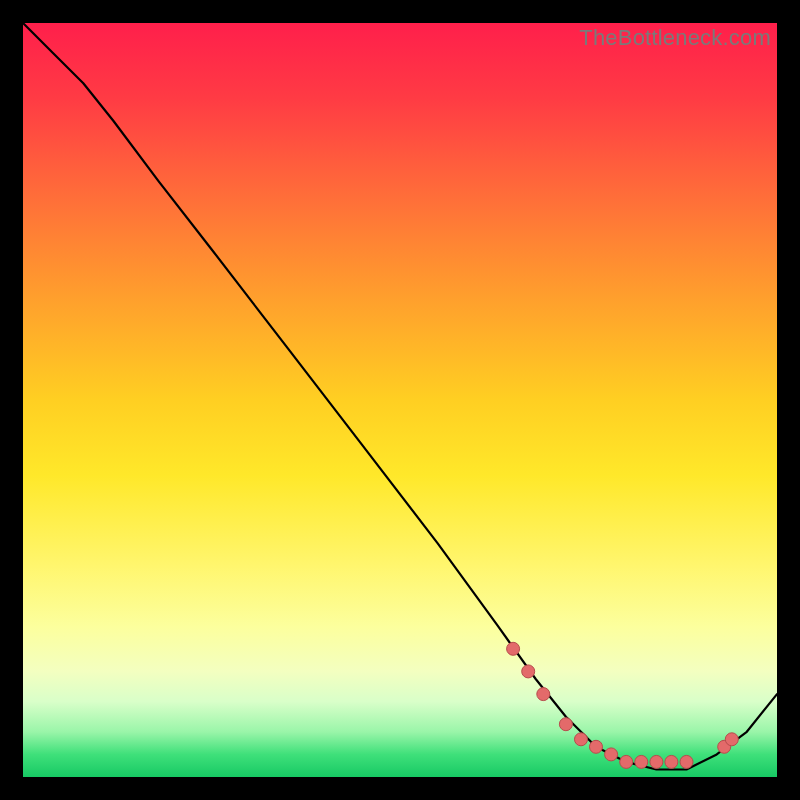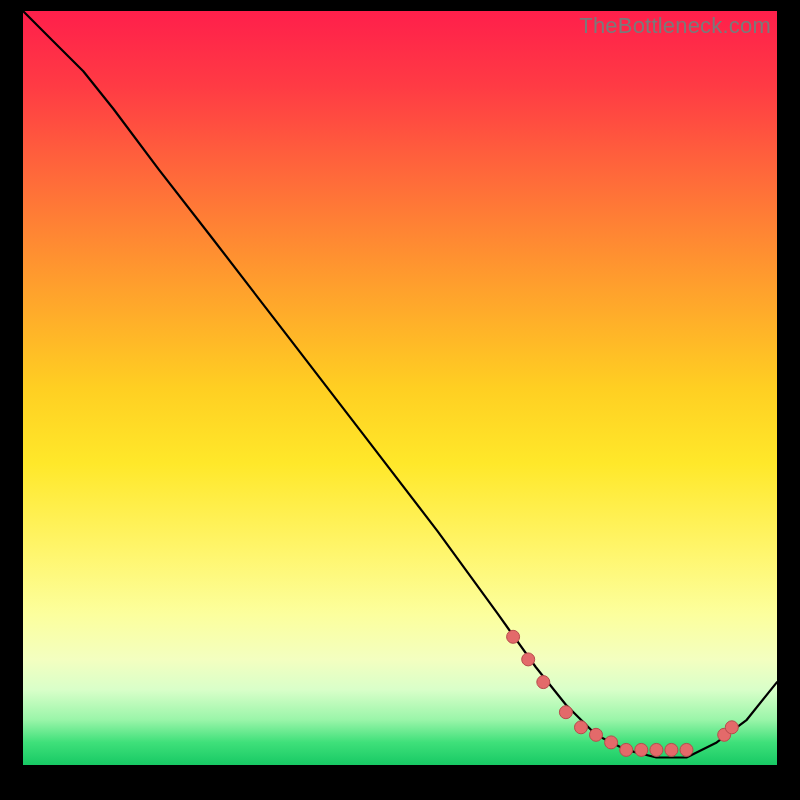--- a/index.html
+++ b/index.html
@@ -7,21 +7,21 @@
     padding: 0;
     width: 800px;
     height: 800px;
     background: #000;
     overflow: hidden;
     font-family: Arial, Helvetica, sans-serif;
   }
   .frame {
     position: absolute;
     left: 23px;
-    top: 11px;
+    top: 23px;
     width: 754px;
     height: 594px;
     background: #e5e5e5;
   }
   .plot {
     position: absolute;
     left: 0;
     top: 0;
     width: 754px;
     height: 754px;

